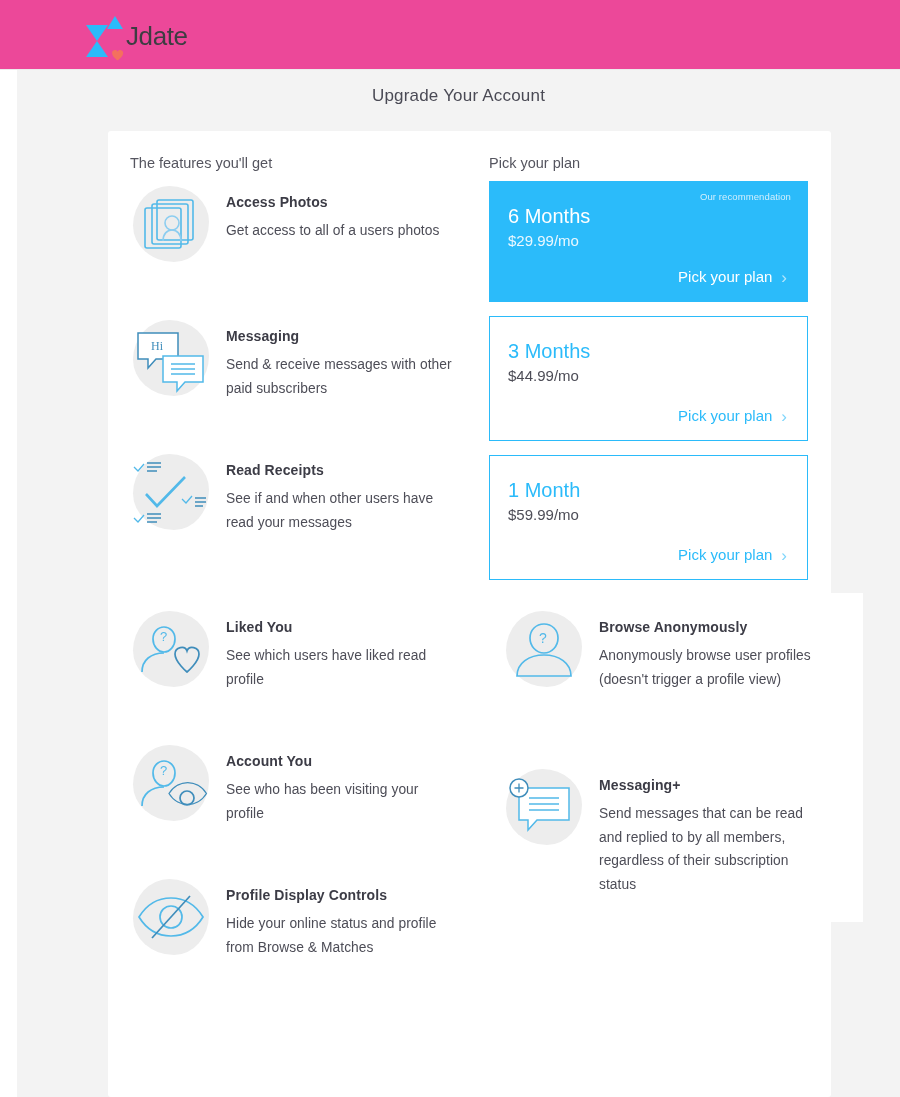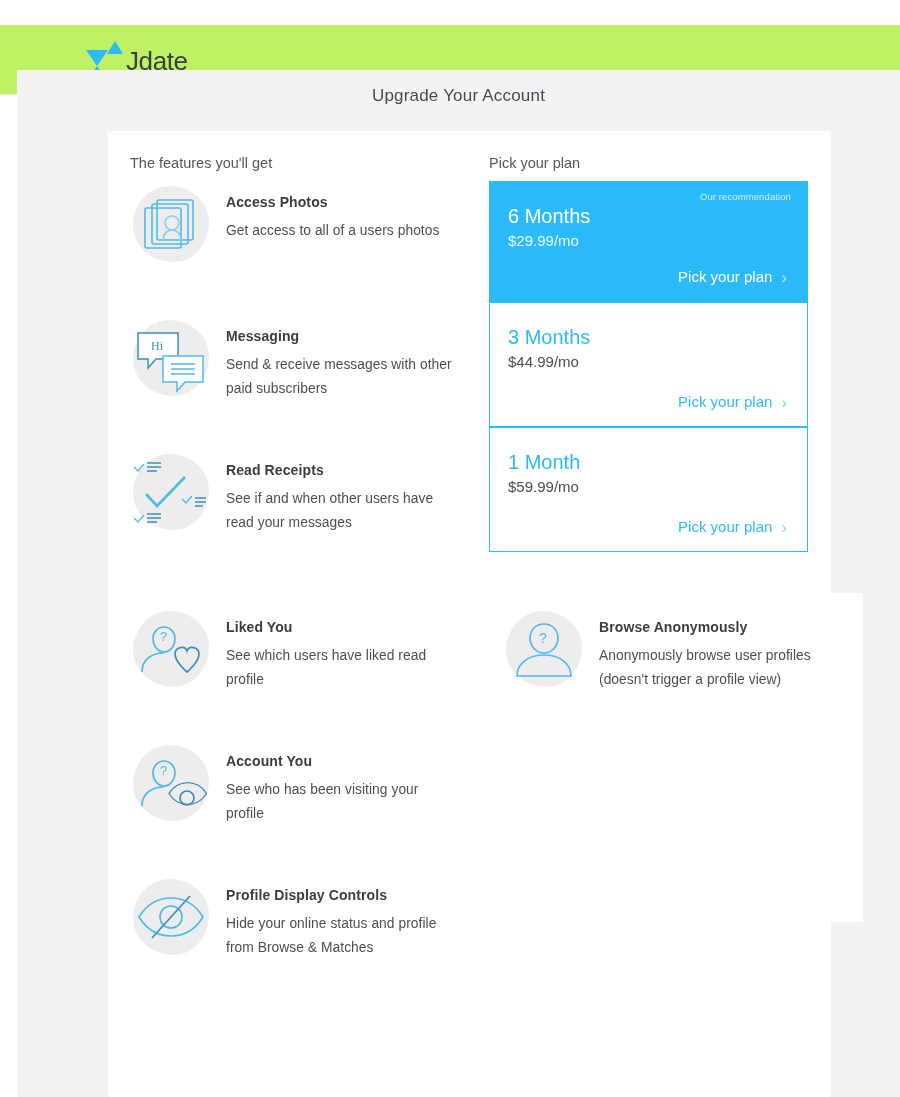--- a/index.html
+++ b/index.html
@@ -7,21 +7,21 @@
     width: 900px; height: 1097px;
     background: #ffffff;
     font-family: "Liberation Sans", sans-serif;
     overflow: hidden;
   }
   #root { position: relative; width: 900px; height: 1097px; background:#ffffff; }
 
   
   .topbar {
     position: absolute; left: 0; top: 0; width: 900px; height: 70px;
-    background: #bef264; border-bottom: 1px solid #ececec; margin-top: 25px;
+    background: #ec4899; border-bottom: 1px solid #ececec;
   }
   .logo-wrap {
     position: absolute; left: 82px; top: 9px;
     display: flex; align-items: center; height: 52px;
   }
   .logo-mark { position: relative; width: 46px; height: 52px; }
   .logo-text {
     font-size: 26px; color: #3d3d42; font-weight: 400;
     letter-spacing: -0.4px; margin-left: -2px; line-height: 1;
     position: relative; top: 1px;
@@ -76,21 +76,21 @@
   }
   .feat-desc {
     font-size: 13.8px; color: #4d4d57; line-height: 1.71;
     letter-spacing: .05px;
   }
 
   
   .plans { position: absolute; left: 381px; top: 50px; width: 319px; }
   .plan {
     position: relative; width: 319px; border: 1px solid #2bbbfa;
-    background: #ffffff; 
+    background: #ffffff; margin-bottom: 14px;
   }
   .plan.featured { background: #2bbbfa; border-color: #2bbbfa; }
   .plan-inner { padding: 22px 18px 14px 18px; }
   .plan-reco {
     position: absolute; right: 16px; top: 9px;
     font-size: 9.5px; color: #d2effd; letter-spacing: .1px;
   }
   .plan-name { font-size: 20px; color: #2bbbfa; font-weight: 400; line-height: 1.2; }
   .plan.featured .plan-name { color: #ffffff; }
   .plan-price { font-size: 15px; color: #4d4d57; margin-top: 4px; }
@@ -272,15 +272,30 @@
           <path d="M14 68c0-13 12-21 27-21s27 8 27 21z"></path>
           <text x="36" y="35" font-family="Liberation Sans, sans-serif" font-size="14" fill="#52b9e9" stroke="none">?</text>
         </svg>
       </div>
       <div class="feat-txt">
         <div class="feat-title">Browse Anonymously</div>
         <div class="feat-desc">Anonymously browse user profiles (doesn't trigger a profile view)</div>
       </div>
     </div>
 
+    <div class="feature" style="left:395px; top:635px; width:320px;">
+      <div class="feat-icon">
+        <div class="blob"></div>
+        <svg width="82" height="82" viewBox="0 0 82 82" fill="#fff" stroke="#52b9e9" stroke-width="1.5">
+          <path d="M16 22h50v32H34l-9 10v-10H16z"></path>
+          <path d="M26 32h30M26 38h30M26 44h30" stroke-width="1.4"></path>
+          <circle cx="16" cy="22" r="9" fill="#fff" stroke="#3f8dbb"></circle>
+          <path d="M16 17.5v9M11.5 22h9" stroke="#3f8dbb" stroke-width="1.3"></path>
+        </svg>
+      </div>
+      <div class="feat-txt">
+        <div class="feat-title">Messaging+</div>
+        <div class="feat-desc">Send messages that can be read and replied to by all members, regardless of their subscription status</div>
+      </div>
+    </div>
 
   </div>
 </div>
 
 </body></html>

